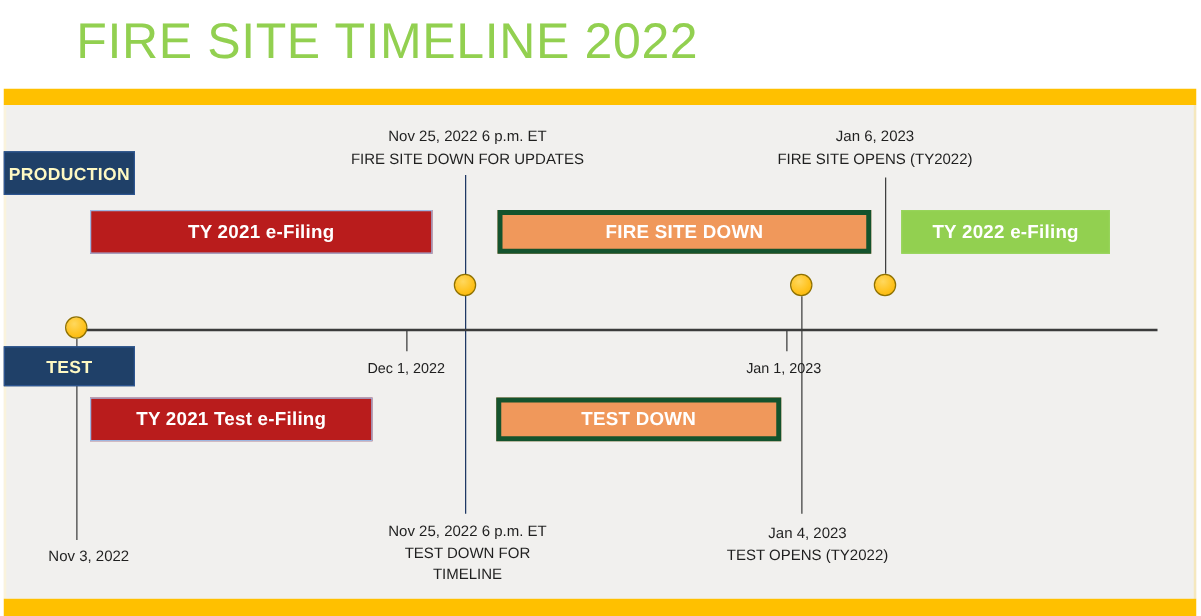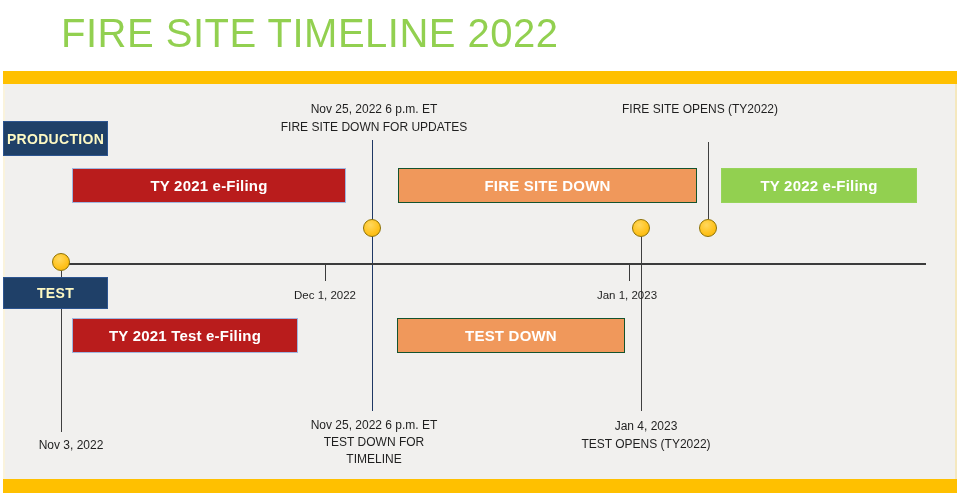--- a/index.html
+++ b/index.html
@@ -34,21 +34,21 @@
     display:flex;align-items:center;justify-content:center;
     z-index:5;
   }
   .bar{
     position:absolute;height:35px;
     display:flex;align-items:center;justify-content:center;
     color:#ffffff;font-weight:bold;font-size:15px;letter-spacing:0.2px;
     z-index:3;white-space:nowrap;
   }
   .bar.blue{background:#b91c1c;border:1px solid #9FB6E0;box-sizing:border-box;}
-  .bar.orange{background:#F0985B;border:1px solid #14532d;box-sizing:border-box;}
+  .bar.orange{background:#F0985B;border:4px solid #14532d;box-sizing:border-box;}
   .bar.green{background:#92D050;border:1px solid #97D45A;box-sizing:border-box;}
   .timeline{
     position:absolute;left:55px;top:263px;width:871px;height:2px;
     background:#3B3B3B;z-index:2;
   }
   .tick{
     position:absolute;top:264px;width:1px;height:17px;background:#3B3B3B;z-index:2;
   }
   .ticklabel{
     position:absolute;top:289px;width:130px;text-align:center;
@@ -92,21 +92,21 @@
 
   <div class="rowbox" style="top:121px;height:35px;">PRODUCTION</div>
   <div class="rowbox" style="top:277px;height:32px;">TEST</div>
 
   <div class="bar blue" style="left:72px;top:168px;width:274px;">
       <span>TY 2021 e-Filing</span>
     </div>
   <div class="bar orange" style="left:398px;top:168px;width:299px;">
       <span>FIRE SITE DOWN</span>
     </div>
-  <div class="bar green" style="left:721px;top:168px;width:196px;">
+  <div class="bar green" style="left:721px;top:168px;width:167px;">
       <span>TY 2022 e-Filing</span>
     </div>
 
   <div class="bar blue" style="left:72px;top:318px;width:226px;">
       <span>TY 2021 Test e-Filing</span>
     </div>
   <div class="bar orange" style="left:397px;top:318px;width:228px;">
       <span>TEST DOWN</span>
     </div>
 
@@ -114,20 +114,21 @@
   <div class="milestone" style="left:363px;top:219px;"></div>
   <div class="milestone" style="left:632px;top:219px;"></div>
   <div class="milestone" style="left:699px;top:219px;"></div>
 
   <div class="annot" style="left:254px;top:100px;width:240px;">
     <div>Nov 25, 2022 6 p.m. ET</div>
     <div>FIRE SITE DOWN FOR UPDATES</div>
   </div>
 
   <div class="annot" style="left:580px;top:100px;width:240px;">
+    <div>Jan 6, 2023</div>
     <div>FIRE SITE OPENS (TY2022)</div>
   </div>
 
   <div class="annot tight" style="left:6px;top:437px;width:130px;">
     <div>Nov 3, 2022</div>
   </div>
 
   <div class="annot tight" style="left:284px;top:417px;width:180px;">
     <div>Nov 25, 2022 6 p.m. ET</div>
     <div>TEST DOWN FOR</div>

